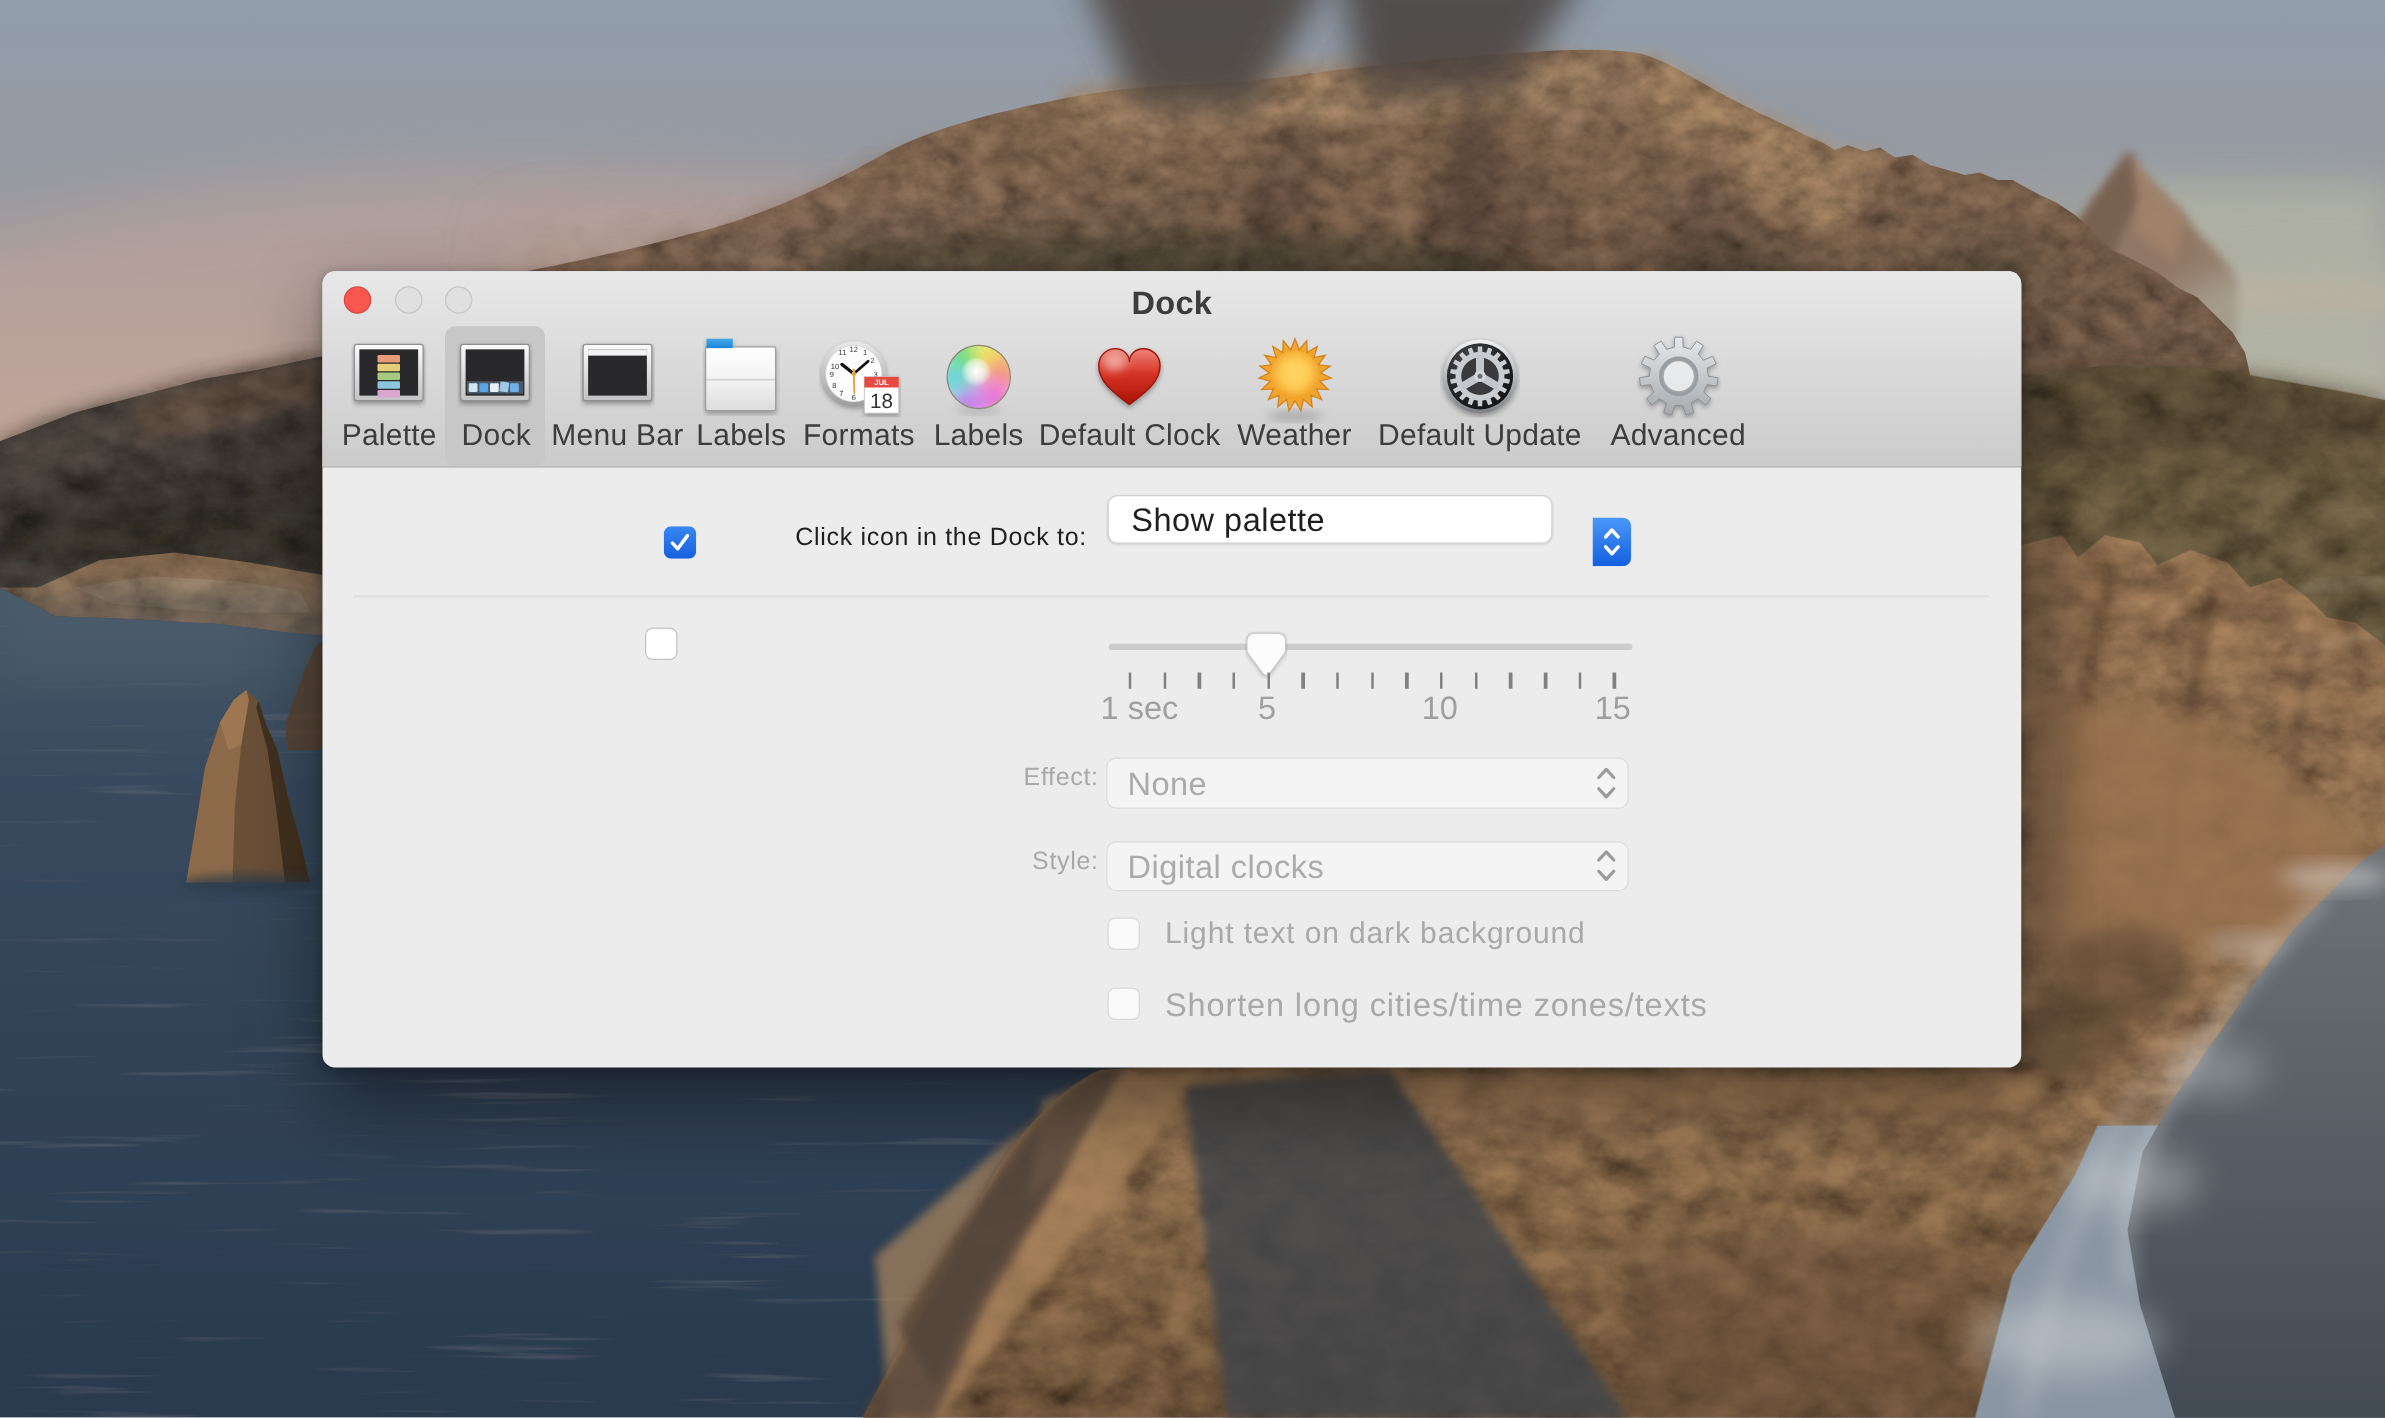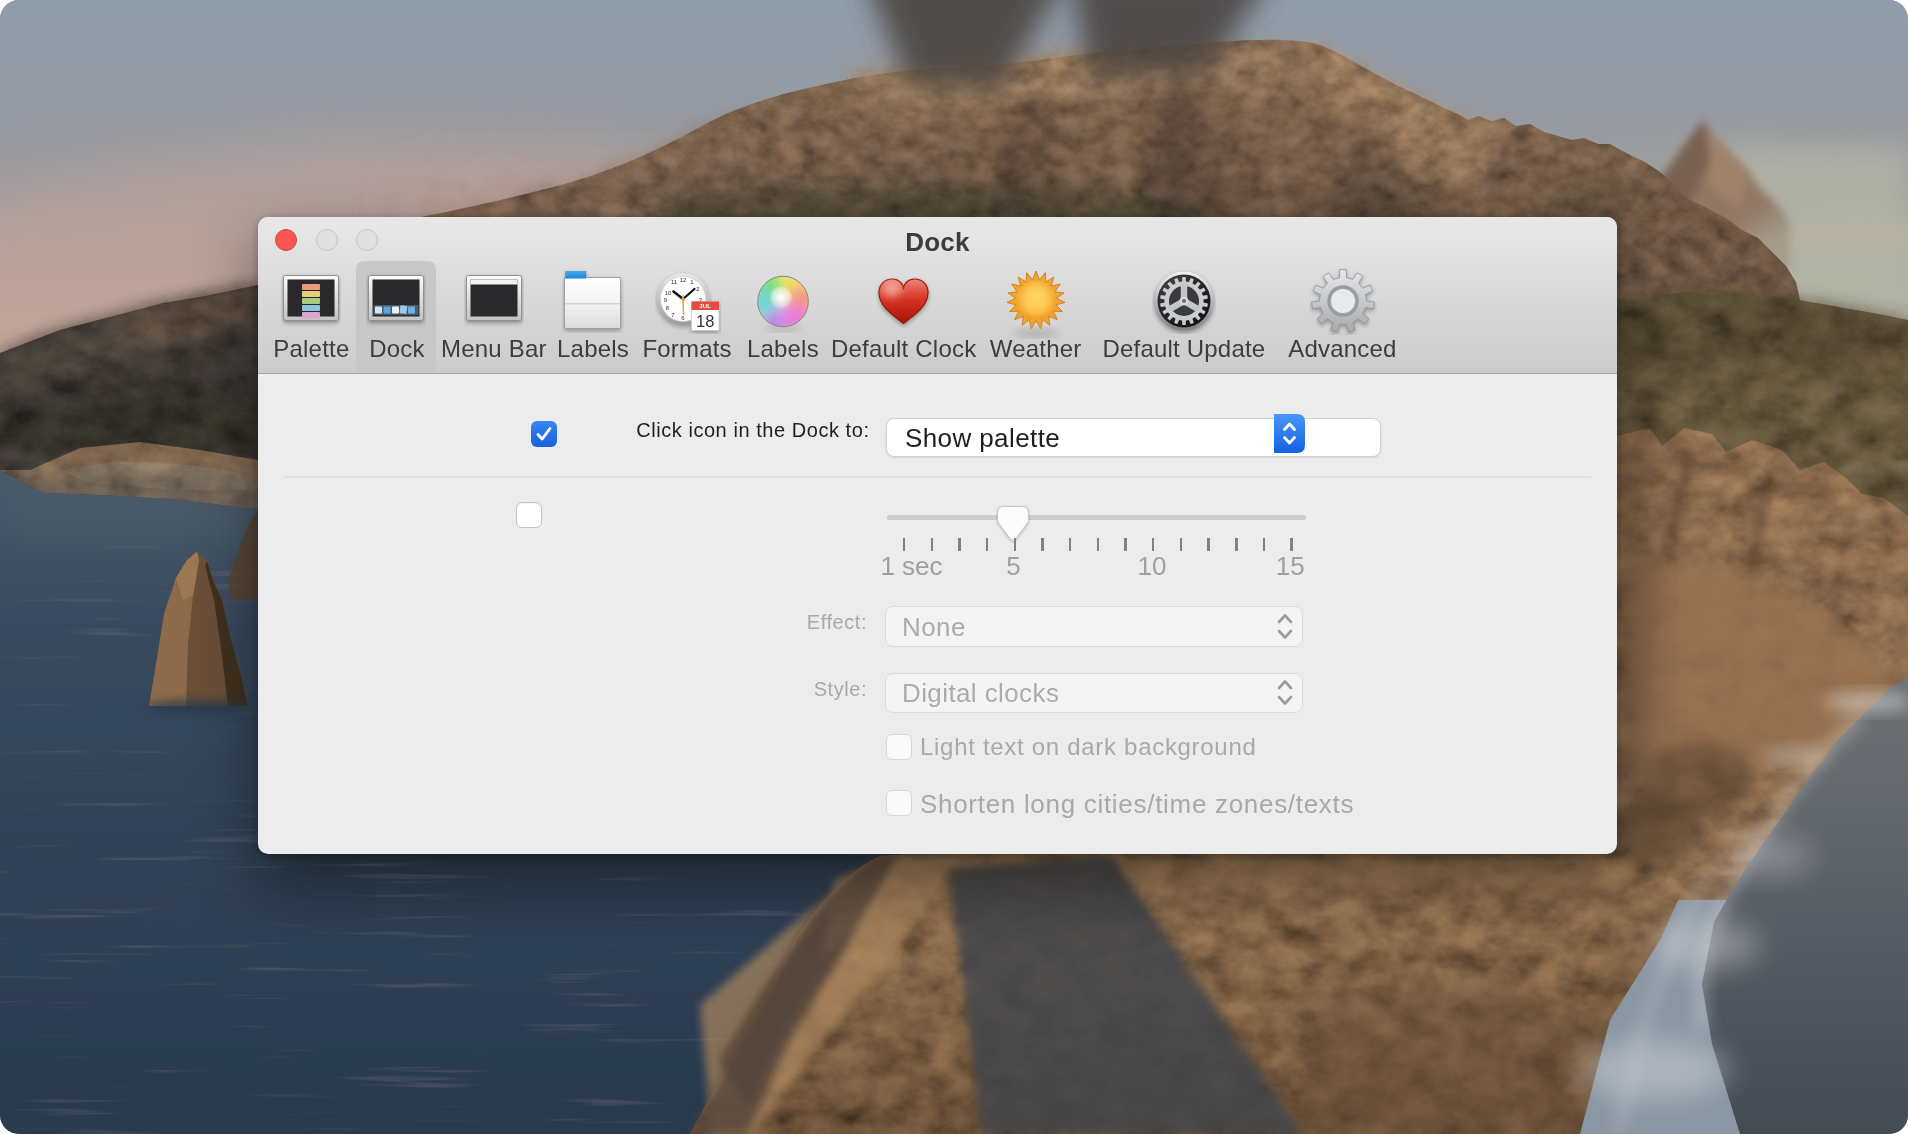--- a/index.html
+++ b/index.html
@@ -1,32 +1,32 @@
 <!DOCTYPE html>
 <html><head>
 <meta charset="utf-8">
 <style>
 html,body{margin:0;padding:0;}
 body{width:1908px;height:1134px;overflow:hidden;font-family:"Liberation Sans",sans-serif;}
-#stage{position:relative;width:1908px;height:1134px;overflow:hidden;background:#8a96a3;border-radius:19px;}
+#stage{position:relative;width:1908px;height:1134px;overflow:hidden;background:#8a96a3;}
 #bg{position:absolute;left:0;top:0;}
 #win{position:absolute;left:258px;top:217px;width:1359px;height:637px;border-radius:10px;background:#ececec;box-shadow:0 30px 65px rgba(0,0,0,.45),0 2px 10px rgba(0,0,0,.28);}
 .abs{position:absolute;}
 .tl{position:absolute;top:229px;width:22px;height:22px;border-radius:50%;box-sizing:border-box;}
 #title{position:absolute;left:258px;top:227px;width:1359px;text-align:center;font-size:26px;font-weight:700;color:#3c3c3c;letter-spacing:0.2px;}
 #seldock{position:absolute;left:356px;top:261px;width:80px;height:112px;border-radius:8px;background:#c7c7c7;}
 .tbl{position:absolute;font-size:24px;color:#3d3d3d;white-space:nowrap;transform:translateX(-50%);top:335px;letter-spacing:0.2px;}
 .tic{position:absolute;transform:translateX(-50%);}
 .cklab{position:absolute;transform:translateX(-100%);white-space:nowrap;font-size:20px;color:#1f1f1f;letter-spacing:0.55px;}
 .ckb{position:absolute;width:26px;height:26px;border-radius:6px;box-sizing:border-box;}
 .ckoff{background:#ffffff;border:1px solid #c3c3c3;box-shadow:inset 0 1px 1px rgba(0,0,0,.05);}
 .ckdis{background:#fafafa;border:1px solid #d8d8d8;}
 .pop{position:absolute;box-sizing:border-box;background:#fff;border:1px solid #cfcfcf;border-radius:8px;box-shadow:0 1px 2px rgba(0,0,0,.10);font-size:26px;color:#1f1f1f;letter-spacing:0.4px;}
 .popdis{background:#f4f4f4;border:1px solid #dcdcdc;box-shadow:none;color:#ababab;}
-.gray{color:#a9a9a9;}
+.gray{color:#a9a9a9;margin-left:12px;}
 .row{position:absolute;white-space:nowrap;letter-spacing:0.7px;}
 .tick{position:absolute;width:2.5px;height:13px;background:#818181;top:538px;}
 .tlab{position:absolute;transform:translateX(-50%);top:551px;font-size:26px;color:#9f9f9f;}
 </style>
 </head>
 <body>
 <div id="stage">
 <svg id="bg" width="1908" height="1134" viewBox="0 0 1908 1134">
 <defs>
 <linearGradient id="sky" x1="0" y1="0" x2="0" y2="1">
@@ -366,21 +366,21 @@
 <div class="tbl" style="left:782.9px">Labels</div>
 <div class="tbl" style="left:903.7px">Default Clock</div>
 <div class="tbl" style="left:1035.6px">Weather</div>
 <div class="tbl" style="left:1183.9px">Default Update</div>
 <div class="tbl" style="left:1342.5px">Advanced</div>
 <svg class="abs" style="left:531px;top:421px" width="26" height="26" viewBox="0 0 26 26">
 <rect x="0" y="0" width="26" height="26" rx="6" fill="url(#ckBlue)"></rect>
 <path d="M7,13.5 L11.2,18 L19,7.5" fill="none" stroke="#fff" stroke-width="2.8" stroke-linecap="round" stroke-linejoin="round"></path>
 </svg>
 <div class="cklab" style="left:869.5px;top:419px">Click icon in the Dock to:</div>
-<div class="pop" style="left:886px;top:418px;width:495px;height:39px;">
+<div class="pop" style="left:886px;top:396px;width:356px;height:39px;">
       <span style="position:absolute;left:18px;top:4px">Show palette</span>
     </div>
 <svg class="abs" style="left:1274px;top:414px" width="31" height="39" viewBox="0 0 31 39">
 <path d="M0,0 L23,0 Q31,0 31,8 L31,31 Q31,39 23,39 L0,39 Z" fill="url(#popBlue)"></path>
 <path d="M10.5,15.5 L15.5,10 L20.5,15.5" fill="none" stroke="#fff" stroke-width="2.8" stroke-linecap="round" stroke-linejoin="round"></path>
 <path d="M10.5,23.5 L15.5,29 L20.5,23.5" fill="none" stroke="#fff" stroke-width="2.8" stroke-linecap="round" stroke-linejoin="round"></path>
 </svg>
 <div class="abs" style="left:283px;top:476px;width:1308px;height:2px;background:#e0e0e0"></div>
 <div class="ckb ckoff" style="left:516px;top:502px"></div>
 <div class="abs" style="left:887px;top:515px;width:419px;height:5px;border-radius:2.5px;background:#cccccc"></div>

